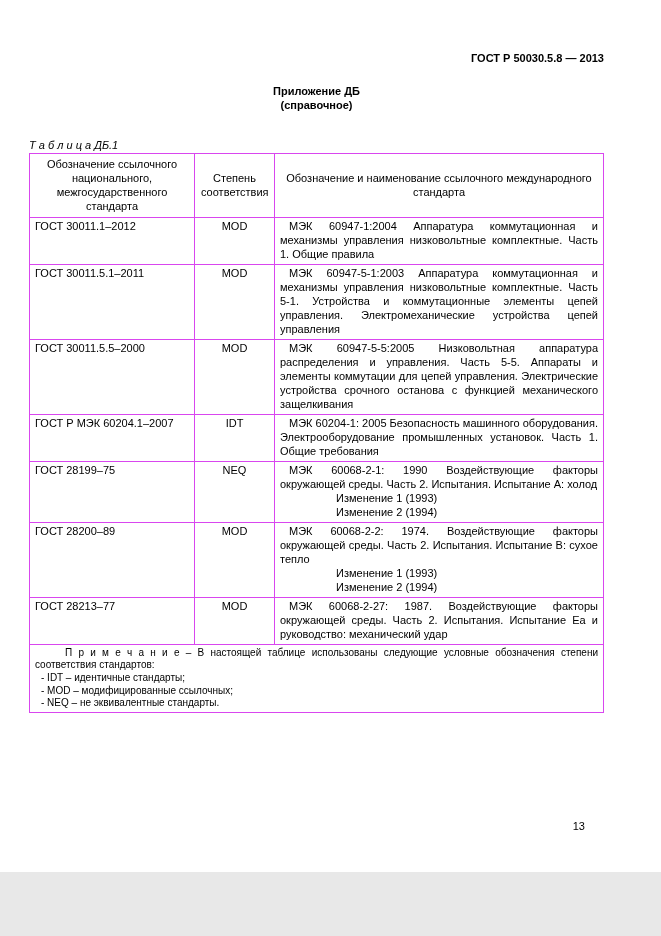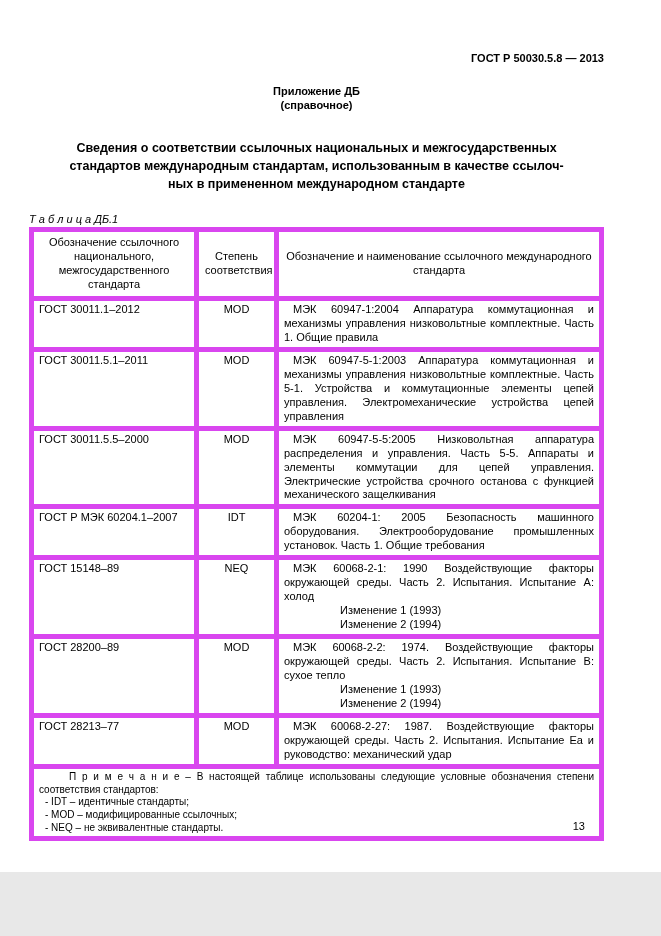--- a/index.html
+++ b/index.html
@@ -16,21 +16,21 @@
     text-align:center; font-weight:bold; font-size:11px; line-height:1.3;
     white-space:pre-line; margin-bottom:26px;
   }
   .title {
     text-align:center; font-weight:bold; font-size:12.5px; line-height:1.45;
     white-space:pre-line; margin-bottom:20px;
   }
   .table-label { font-style:italic; font-size:11px; margin-bottom:2px; }
   table.std { width:100%; border-collapse:collapse; font-size:11px; table-layout:fixed; }
   table.std th, table.std td {
-    border:5px solid #d946ef; vertical-align:top; padding:2px 5px; line-height:1.27;
+    border:1px solid #d946ef; vertical-align:top; padding:2px 5px; line-height:1.27;
   }
   table.std th {
     font-weight:normal; text-align:center; vertical-align:middle; padding:4px 6px;
   }
   .col-designation { width:165px; }
   .col-degree { width:80px; }
   td.degree { text-align:center; }
   .desc { white-space:pre-line; text-align:justify; text-indent:9px; }
   .amendments { white-space:pre-line; padding-left:56px; }
   td.note-cell { font-size:10px; line-height:1.32; padding:3px 6px 6px 6px; }
@@ -41,23 +41,20 @@
 </head>
 <body>
 
 <div class="page">
 
   <div class="doc-header">ГОСТ Р 50030.5.8 — 2013</div>
 
   <div class="annex">Приложение ДБ
 (справочное)</div>
 
-  <div class="title">Сведения о соответствии ссылочных национальных и межгосударственных
-стандартов международным стандартам, использованным в качестве ссылоч-
-ных в примененном международном стандарте</div>
 
   <div class="table-label">Т а б л и ц а  ДБ.1</div>
 
   <table class="std">
     <colgroup>
       <col class="col-designation">
       <col class="col-degree">
       <col>
     </colgroup>
     <thead>
@@ -94,21 +91,21 @@
       </tr>
       <tr>
         <td>ГОСТ Р МЭК 60204.1–2007</td>
         <td class="degree">IDT</td>
         <td>
           <div class="desc">МЭК 60204-1: 2005 Безопасность машинного оборудования. Электрооборудование промышленных установок. Часть 1. Общие требования</div>
           <div class="amendments"></div>
         </td>
       </tr>
       <tr>
-        <td>ГОСТ 15148–89</td>
+        <td>ГОСТ 28199–75</td>
         <td class="degree">NEQ</td>
         <td>
           <div class="desc">МЭК 60068-2-1: 1990 Воздействующие факторы окружающей среды. Часть 2. Испытания. Испытание A: холод</div>
           <div class="amendments">Изменение 1 (1993)
 Изменение 2 (1994)</div>
         </td>
       </tr>
       <tr>
         <td>ГОСТ 28200–89</td>
         <td class="degree">MOD</td>

